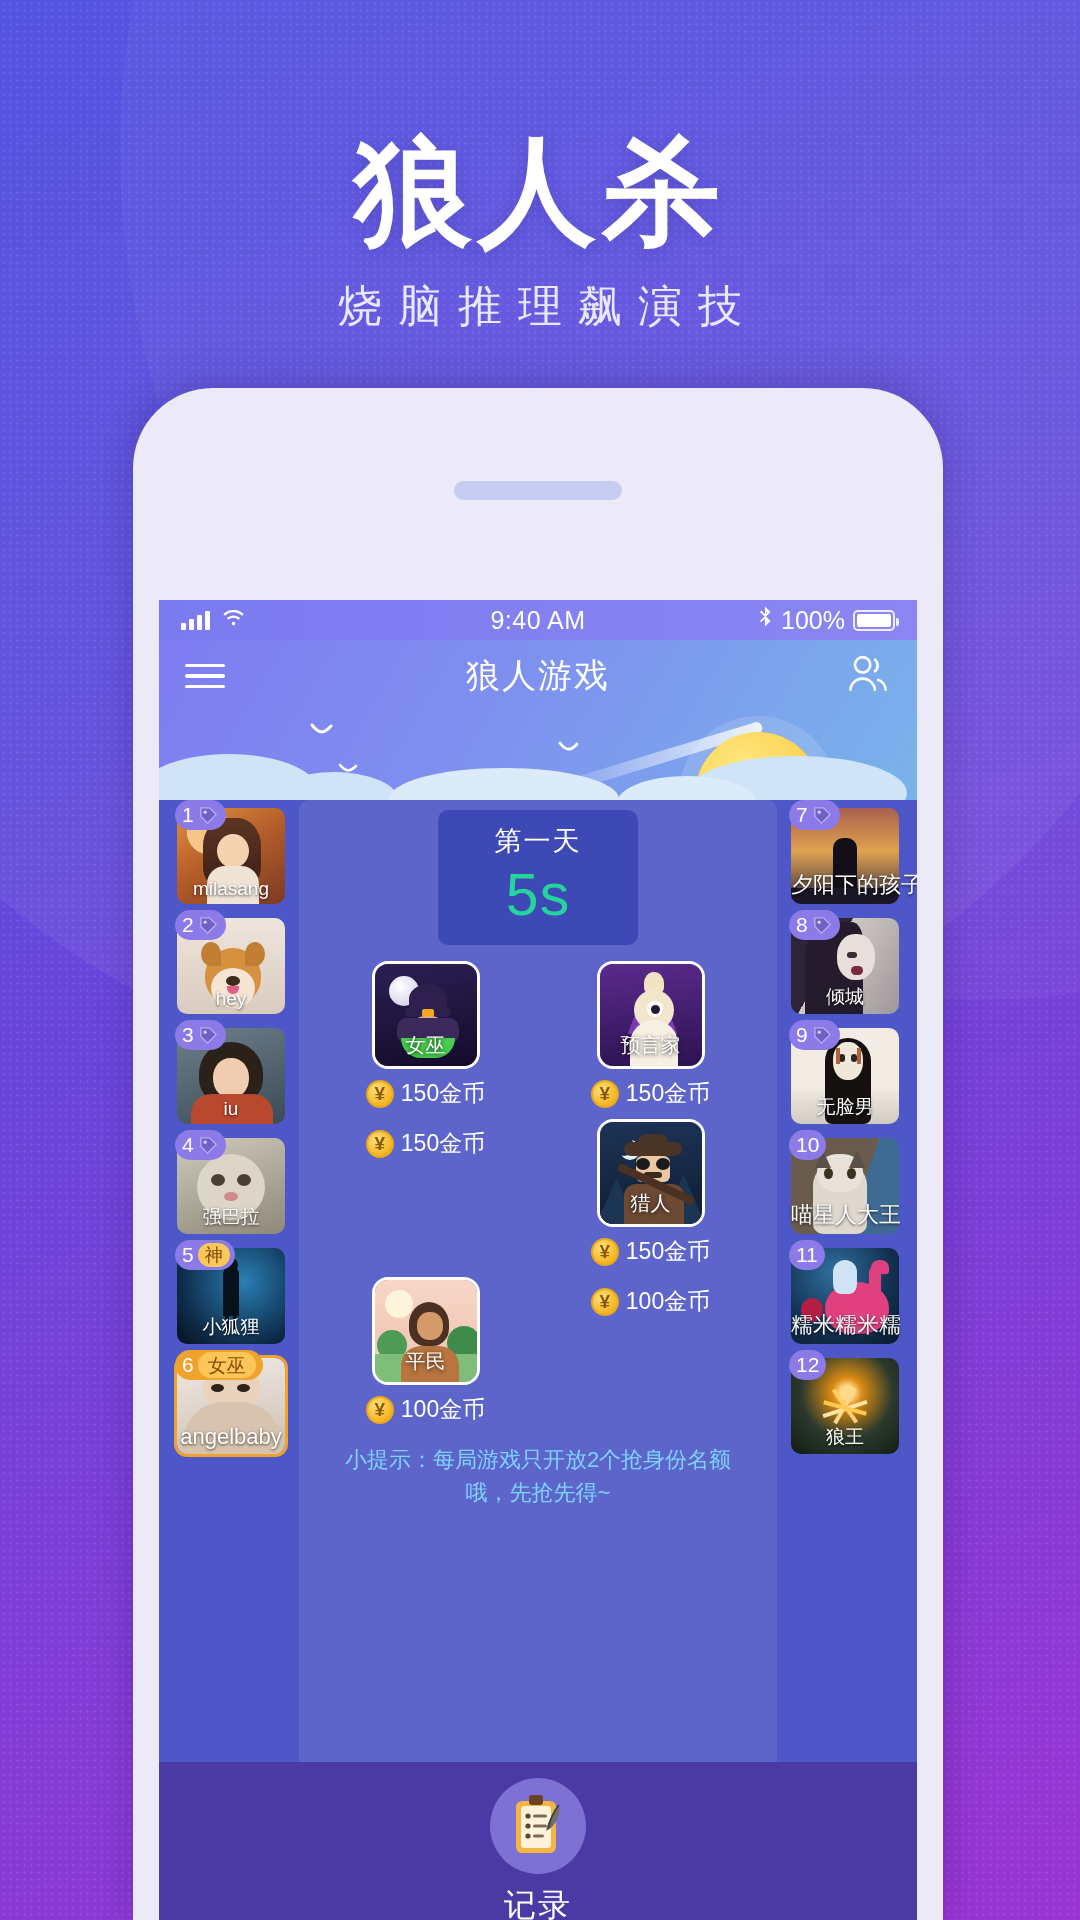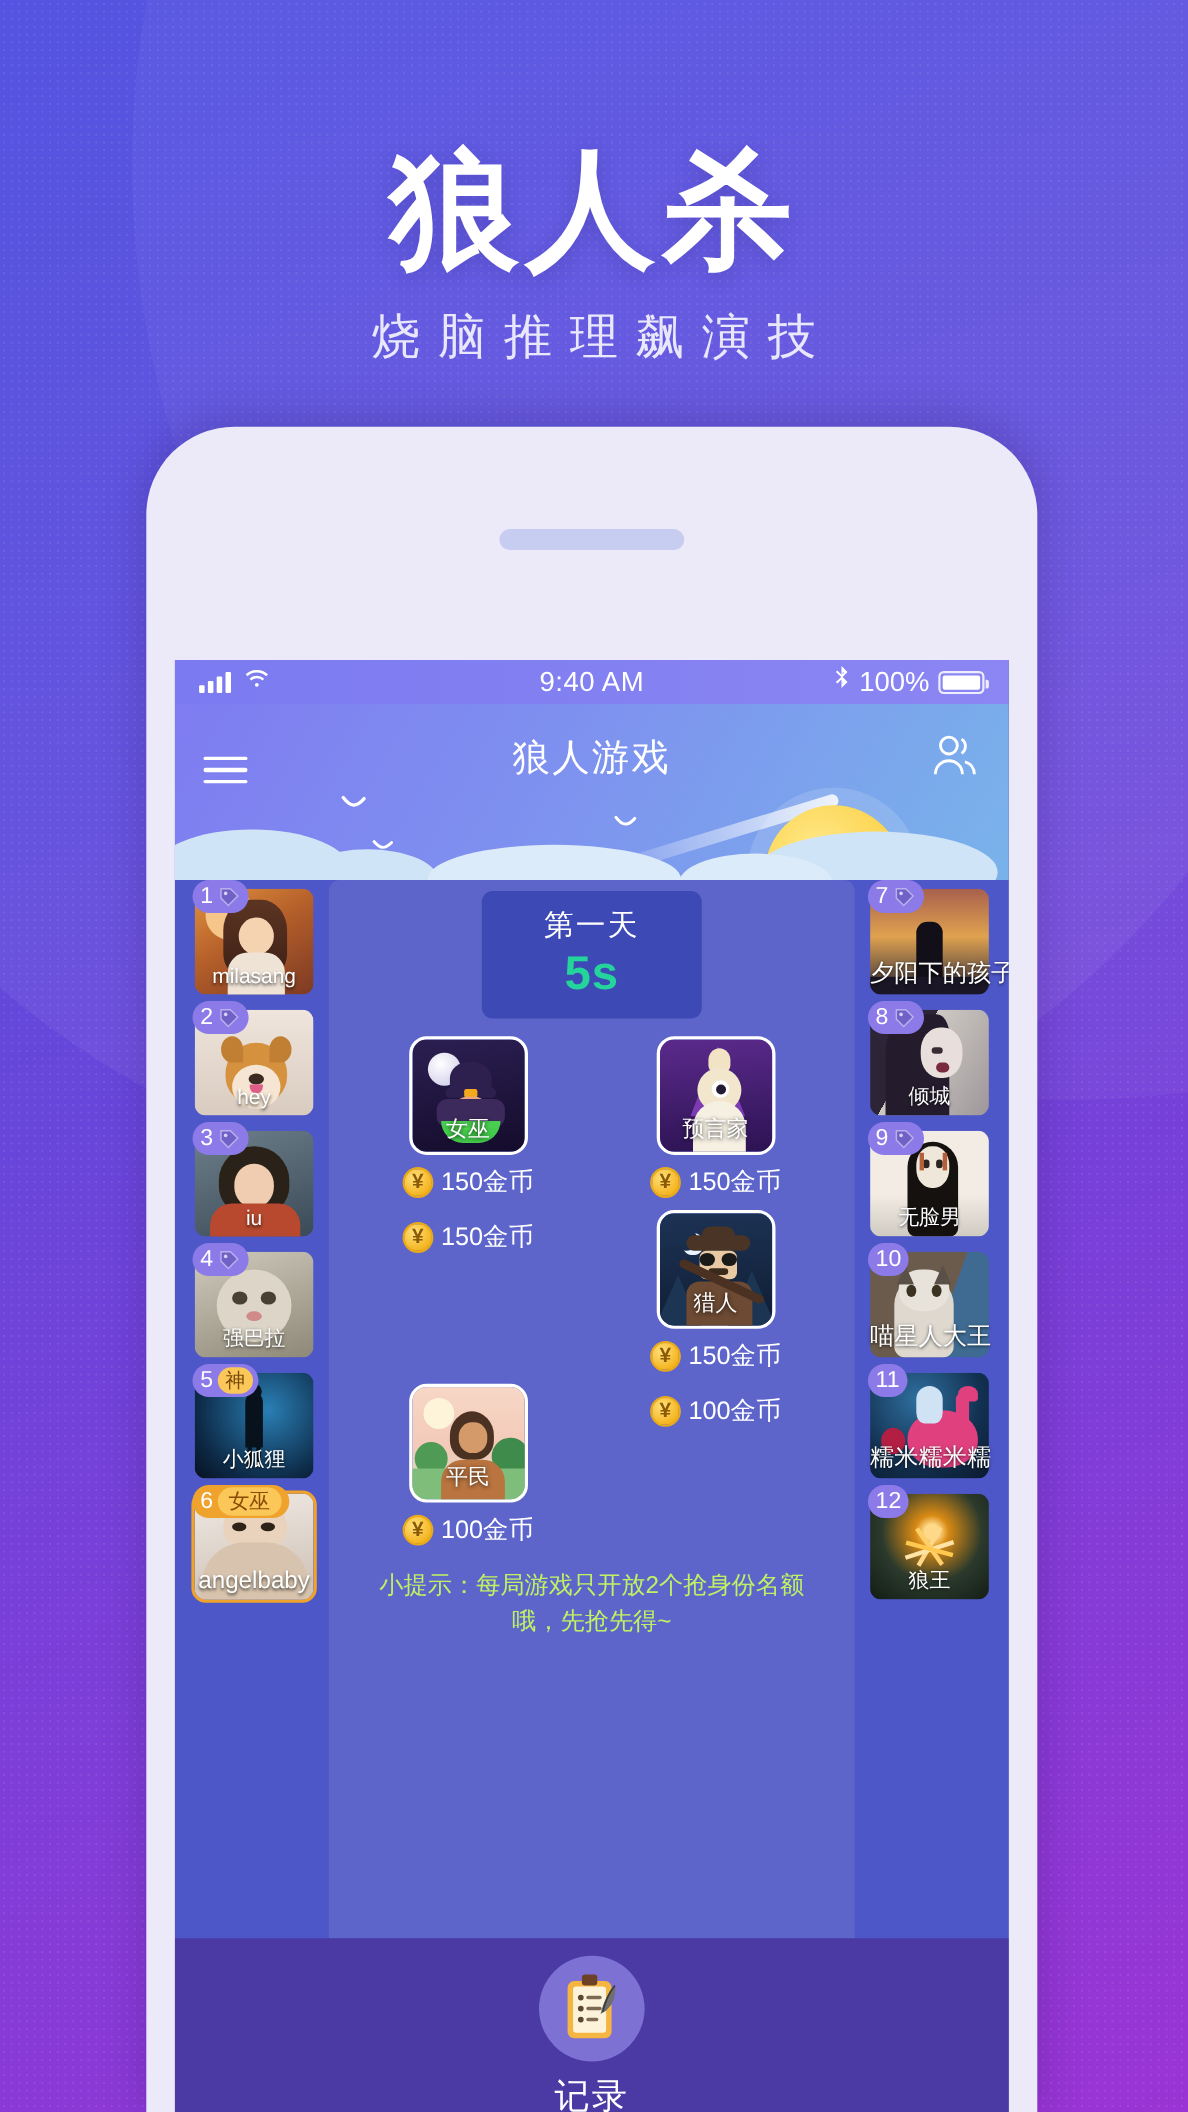--- a/index.html
+++ b/index.html
@@ -65,21 +65,21 @@
   .batt{width:42px;height:21px;border:2.5px solid rgba(255,255,255,.85);border-radius:5px;padding:2px;position:relative;}
   .batt b{display:block;height:100%;background:#fff;border-radius:2px;}
   .batt::after{content:"";position:absolute;right:-6px;top:6px;width:3px;height:8px;background:rgba(255,255,255,.85);border-radius:0 2px 2px 0;}
 
   
   .sky{
     height:160px;position:relative;overflow:hidden;
     background:linear-gradient(120deg,#7f7cf1 0%,#7e91ef 45%,#79b3ea 100%);
   }
   .appbar{
-    position:relative;z-index:4;height:72px;display:flex;align-items:flex-end;
+    position:relative;z-index:4;height:72px;display:flex;align-items:center;
     padding:0 26px;color:#fff;
   }
   .burger{width:40px;display:flex;flex-direction:column;gap:7px;cursor:pointer;}
   .burger i{display:block;height:3.5px;background:#fff;border-radius:2px;}
   .burger i:nth-child(1){width:40px}.burger i:nth-child(2){width:40px}.burger i:nth-child(3){width:40px}
   .apptitle{position:absolute;left:0;right:0;text-align:center;font-size:34px;letter-spacing:2px;}
   .people{margin-left:auto;position:relative;z-index:5;}
   .sun{
     position:absolute;right:96px;bottom:-58px;width:126px;height:126px;border-radius:50%;
     background:radial-gradient(circle at 38% 34%,#ffe98a,#fcd34d 62%,#f8c53c);
@@ -126,39 +126,39 @@
   }
   .badge.gold{background:#f0a32c;}
   .badge.gold .role{background:#fbc758;color:#8a4b05;font-size:19px;height:26px;padding:0 10px;}
 
   
   .daybox{
     width:200px;margin:10px auto 0;background:rgba(42,58,170,.62);border-radius:10px;
     padding:13px 0 16px;text-align:center;
   }
   .dayname{color:#fff;font-size:27px;letter-spacing:2px;}
-  .daytimer{color:#25d49a;font-size:43px;font-weight:700;margin-top:2px;letter-spacing:1px;}
+  .daytimer{color:#25d49a;font-size:59px;font-weight:400;margin-top:2px;letter-spacing:1px;}
 
   .roles{margin:16px 14px 0;display:grid;grid-template-columns:1fr 1fr;row-gap:10px;justify-items:center;}
   .rolecell{display:flex;flex-direction:column;align-items:center;}
   .rolecard{
     width:108px;height:108px;border-radius:16px;border:3px solid #fff;overflow:hidden;position:relative;
   }
   .rolecard .rname{
     position:absolute;left:0;right:0;bottom:7px;text-align:center;color:#fff;font-size:20px;
     text-shadow:0 1px 4px rgba(0,0,0,.8);z-index:6;
   }
   .price{display:flex;align-items:center;gap:7px;margin-top:9px;color:#fff;font-size:23px;}
   .coin{
     width:28px;height:28px;border-radius:50%;
     background:radial-gradient(circle at 36% 32%,#ffe07a,#f5b623 70%,#dd9c12);
     color:#8a5a06;font-size:19px;display:flex;align-items:center;justify-content:center;
     border:2px solid #e8a91a;font-weight:700;
   }
-  .tip{margin:18px 26px 0;text-align:center;color:#bef264;font-size:22px;line-height:1.5;}
+  .tip{margin:18px 26px 0;text-align:center;color:#7dd3fc;font-size:22px;line-height:1.5;}
 
   .bottombar{
     position:absolute;left:0;right:0;bottom:0;height:168px;background:#4b3aa3;
     display:flex;flex-direction:column;align-items:center;padding-top:16px;
   }
   .recbtn{
     width:96px;height:96px;border-radius:50%;background:#7e71d4;
     display:flex;align-items:center;justify-content:center;
   }
   .reclabel{margin-top:10px;color:#fff;font-size:32px;letter-spacing:2px;}

